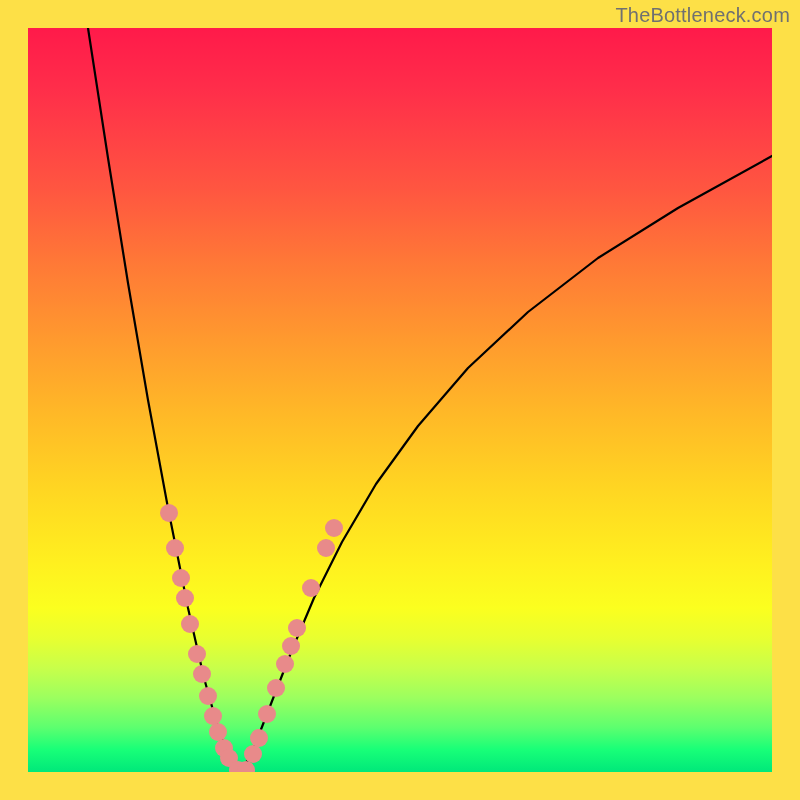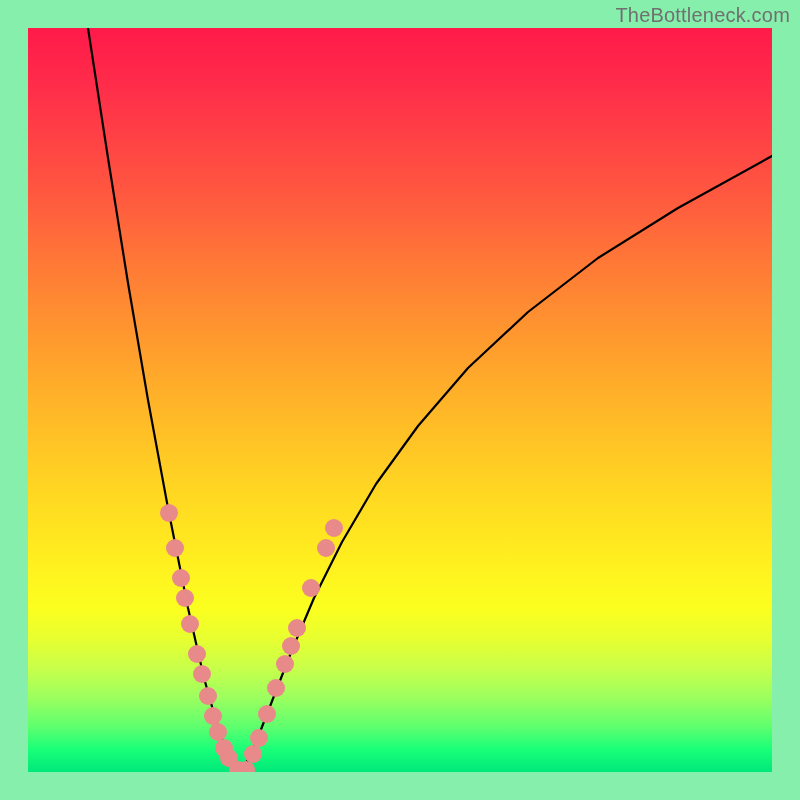--- a/index.html
+++ b/index.html
@@ -9,21 +9,21 @@
     height: 800px;
     overflow: hidden;
     background: #000;
     font-family: Arial, Helvetica, sans-serif;
   }
   .frame {
     position: absolute;
     top: 0; left: 0;
     width: 800px;
     height: 800px;
-    background: #86efac;
+    background: #fde047;
   }
   .plot {
     position: absolute;
     top: 28px;
     left: 28px;
     width: 744px;
     height: 744px;
     overflow: hidden;
   }
   .gradient {

